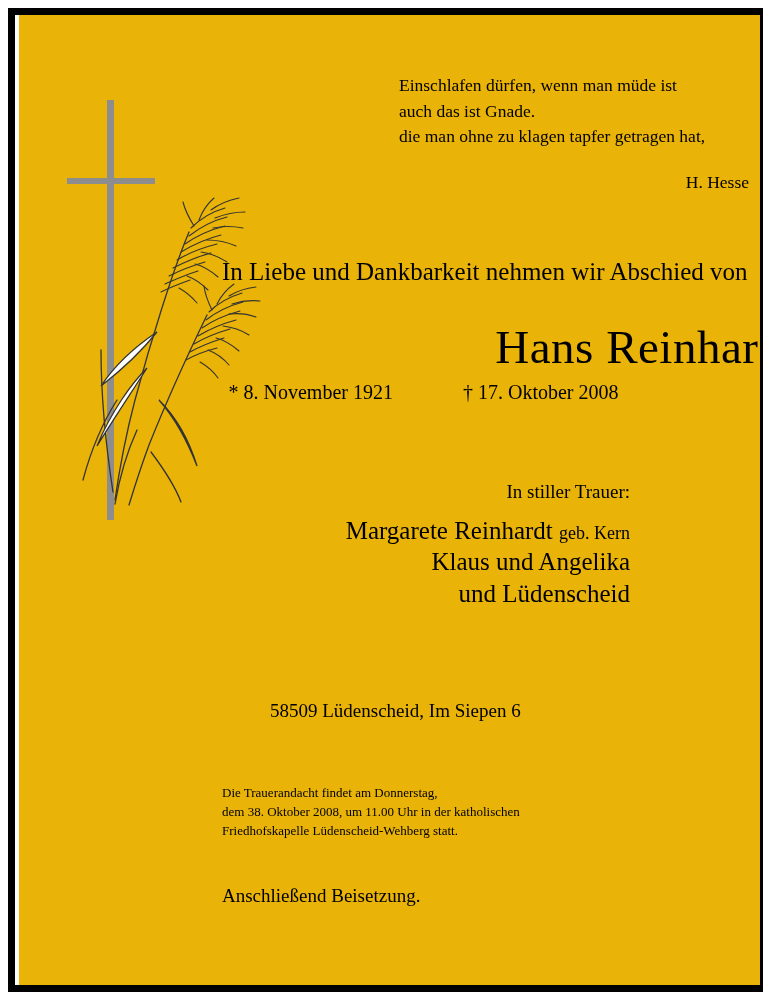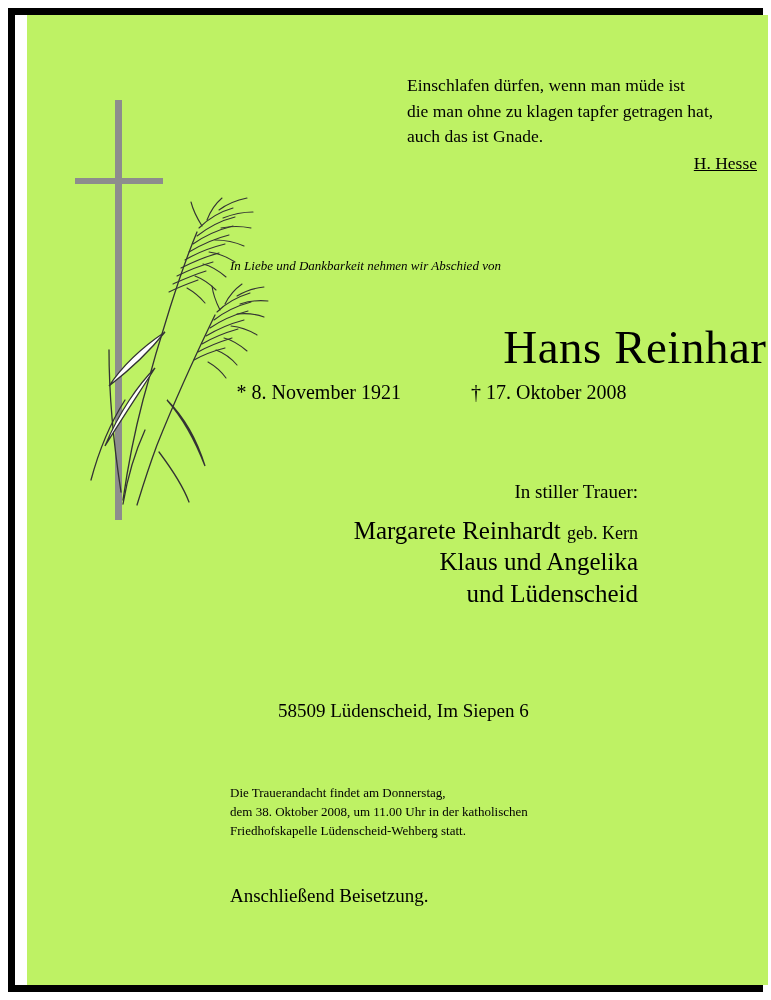--- a/index.html
+++ b/index.html
@@ -25,25 +25,25 @@
     position: absolute;
     left: 8px;
     top: 8px;
     width: 755px;
     height: 984px;
     box-sizing: border-box;
     border: 7px solid #000000;
   }
   .sheet {
     position: absolute;
-    left: 27px;
+    left: 19px;
     top: 15px;
     width: 741px;
     height: 970px;
-    background: #bef264;
+    background: #eab308;
     overflow: hidden;
   }
 
   
   .artwork {
     position: absolute;
     left: 20px;
     top: 85px;
     width: 235px;
     height: 430px;
@@ -53,32 +53,30 @@
   .quote {
     position: absolute;
     left: 380px;
     top: 58px;
     width: 355px;
     font-size: 17.5px;
     line-height: 1.47;
     text-align: left;
   }
   .quote-author {
-    margin-top: 1px;
+    margin-top: 20px;
     text-align: right;
     padding-right: 5px;
-    text-decoration: underline;
   }
 
   .intro {
     position: absolute;
     left: 203px;
     top: 243px;
-    font-size: 13px;
-    font-style: italic;
+    font-size: 25px;
   }
 
   .name {
     position: absolute;
     left: 0;
     top: 305px;
     width: 741px;
     text-align: right;
     font-size: 47px;
     letter-spacing: 0.5px;
@@ -220,22 +218,22 @@
             <path d="M177 238 C 185 240, 193 245, 200 251"></path>
             <path d="M169 250 C 177 253, 184 258, 190 265"></path>
             <path d="M161 262 C 168 266, 174 271, 179 278"></path>
           </g>
         </g>
       </svg>
     </div>
 
     <div class="quote">
       <div>Einschlafen dürfen, wenn man müde ist</div>
+      <div>auch das ist Gnade.</div>
       <div>die man ohne zu klagen tapfer getragen hat,</div>
-      <div>auch das ist Gnade.</div>
       <div class="quote-author">H. Hesse</div>
     </div>
 
     <div class="intro">In Liebe und Dankbarkeit nehmen wir Abschied von</div>
 
     <div class="name">Hans Reinhardt</div>
 
     <div class="dates">
       <span class="birth">* 8. November 1921</span><span class="death">† 17. Oktober 2008</span>
     </div>

